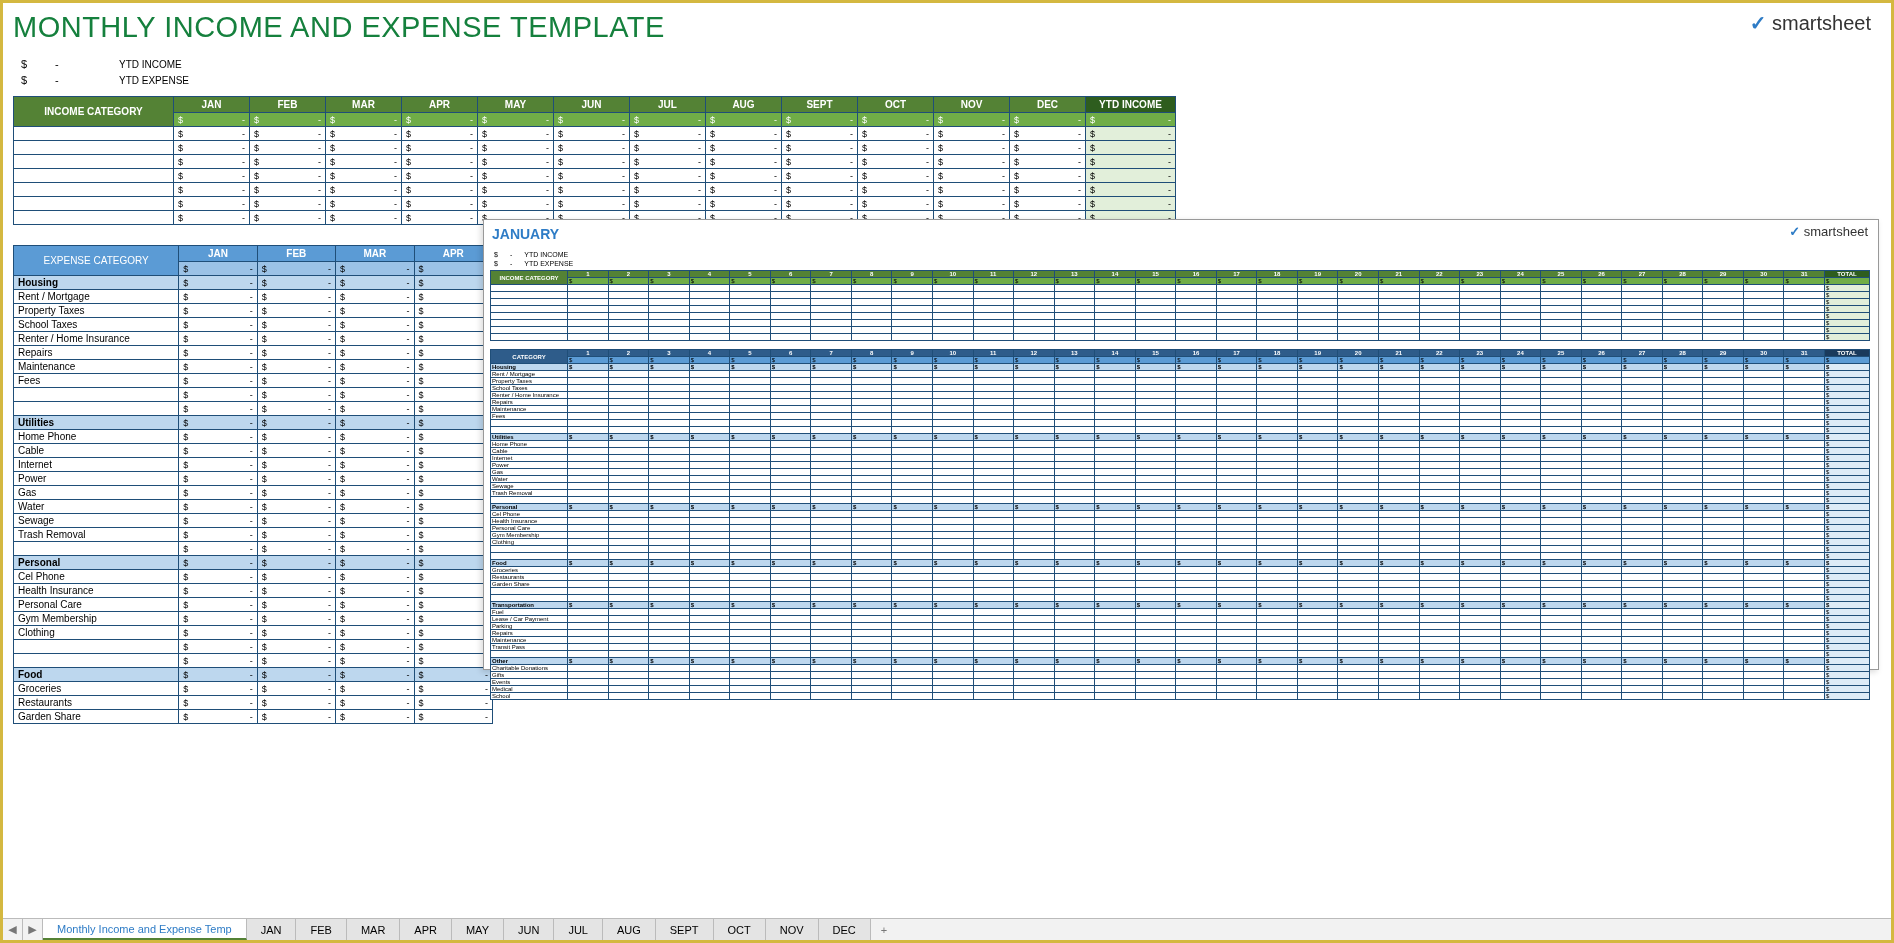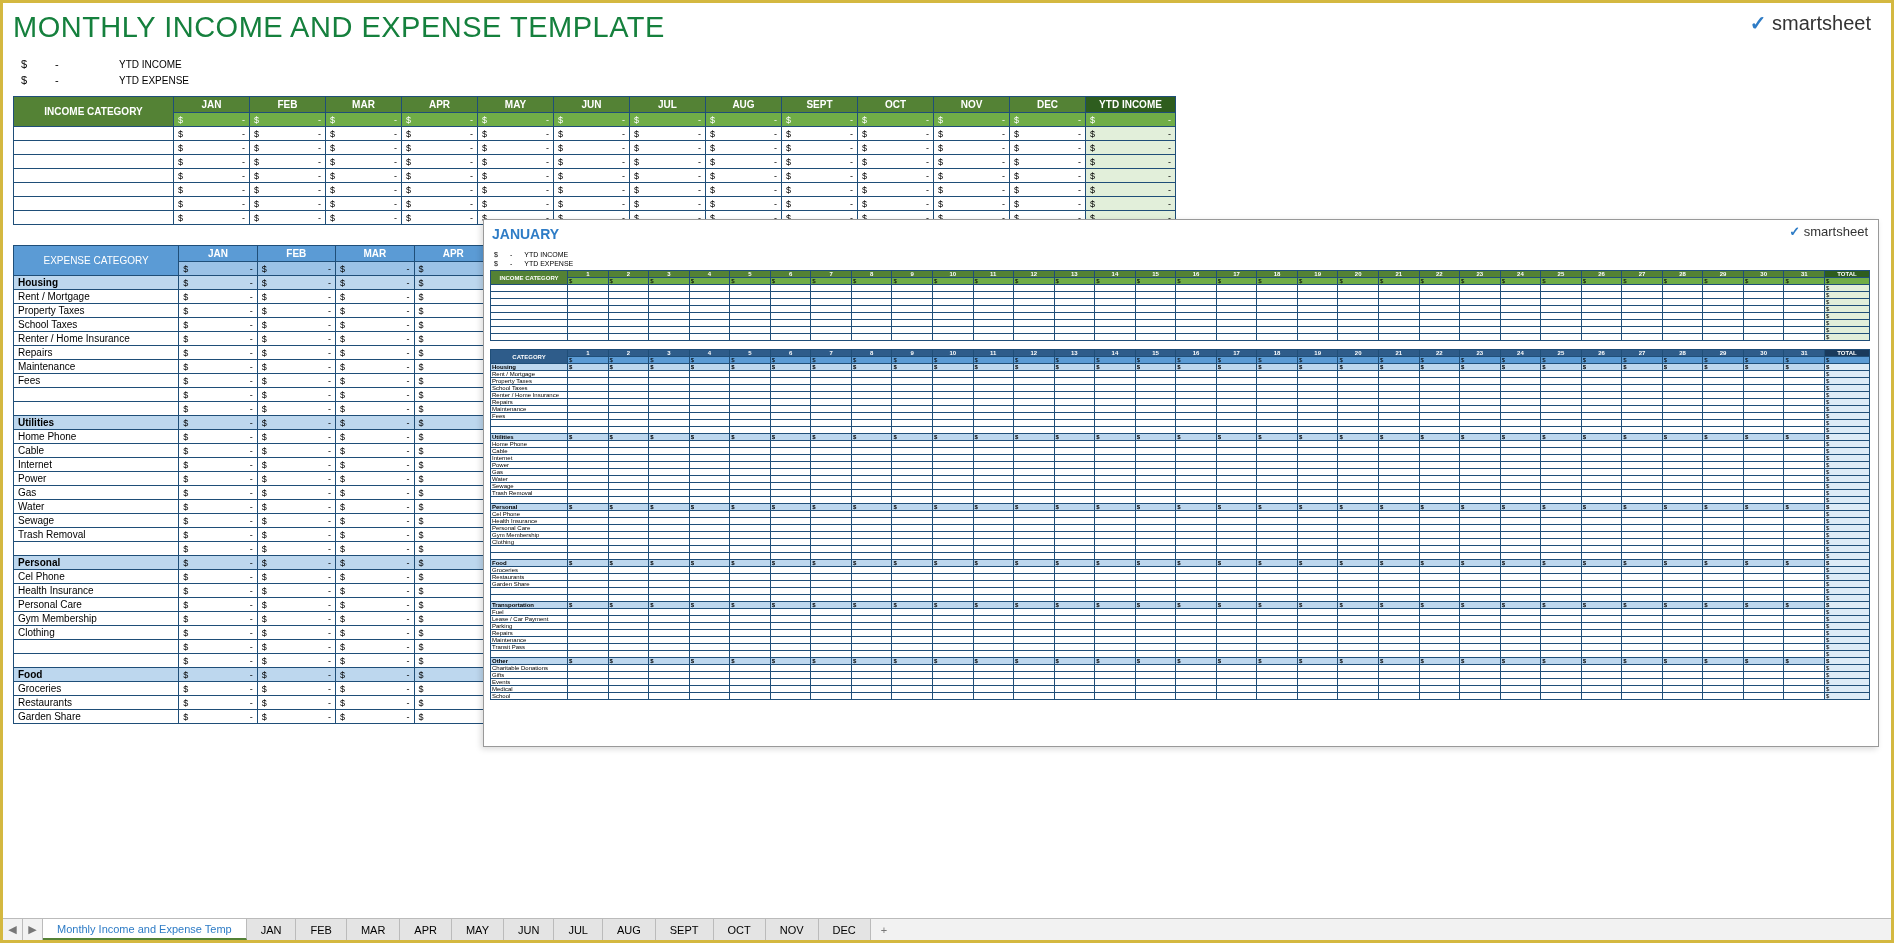--- a/index.html
+++ b/index.html
@@ -35,21 +35,21 @@
 .expense-tbl .hdr-dollar td{background:#9bc2e6;color:#000;text-align:left;font-size:8px}
 .expense-tbl .section td{background:#bdd7ee;font-weight:700;text-align:left}
 .expense-tbl .section td.v{font-weight:400}
 .expense-tbl tbody td{background:#fff;text-align:left}
 .expense-tbl tbody td.v{text-align:left;font-size:8px}
 .vcell{display:flex;justify-content:space-between}
 .vcell .d{font-size:9px}
 .vcell .h{font-size:9px}
 
 
-.overlay{position:absolute;left:480px;top:216px;width:1396px;height:528px;background:#fff;border:1px solid #999;box-shadow:-2px 2px 6px rgba(0,0,0,.15)}
+.overlay{position:absolute;left:480px;top:216px;width:1396px;height:451px;background:#fff;border:1px solid #999;box-shadow:-2px 2px 6px rgba(0,0,0,.15)}
 .ov-title{color:#2e7cc6;font-weight:700;font-size:14px;padding:6px 8px}
 .ov-logo{position:absolute;right:10px;top:4px;font-size:13px;color:#333}
 .ov-logo .chk{color:#2e7cc6;font-weight:bold}
 .ov-summary{font-size:7px;padding-left:10px;margin-top:2px}
 .ov-summary div{display:flex;gap:12px;padding:1px 0}
 .ov-table{margin:2px 6px;width:1380px;border-collapse:collapse;table-layout:fixed}
 .ov-table td,.ov-table th{border:1px solid #1f4e78;font-size:6px;padding:0 1px;height:7px;overflow:hidden}
 .ov-table col.cat{width:76px}
 .ov-table col.d{width:40px}
 .ov-table col.tot{width:44px}

